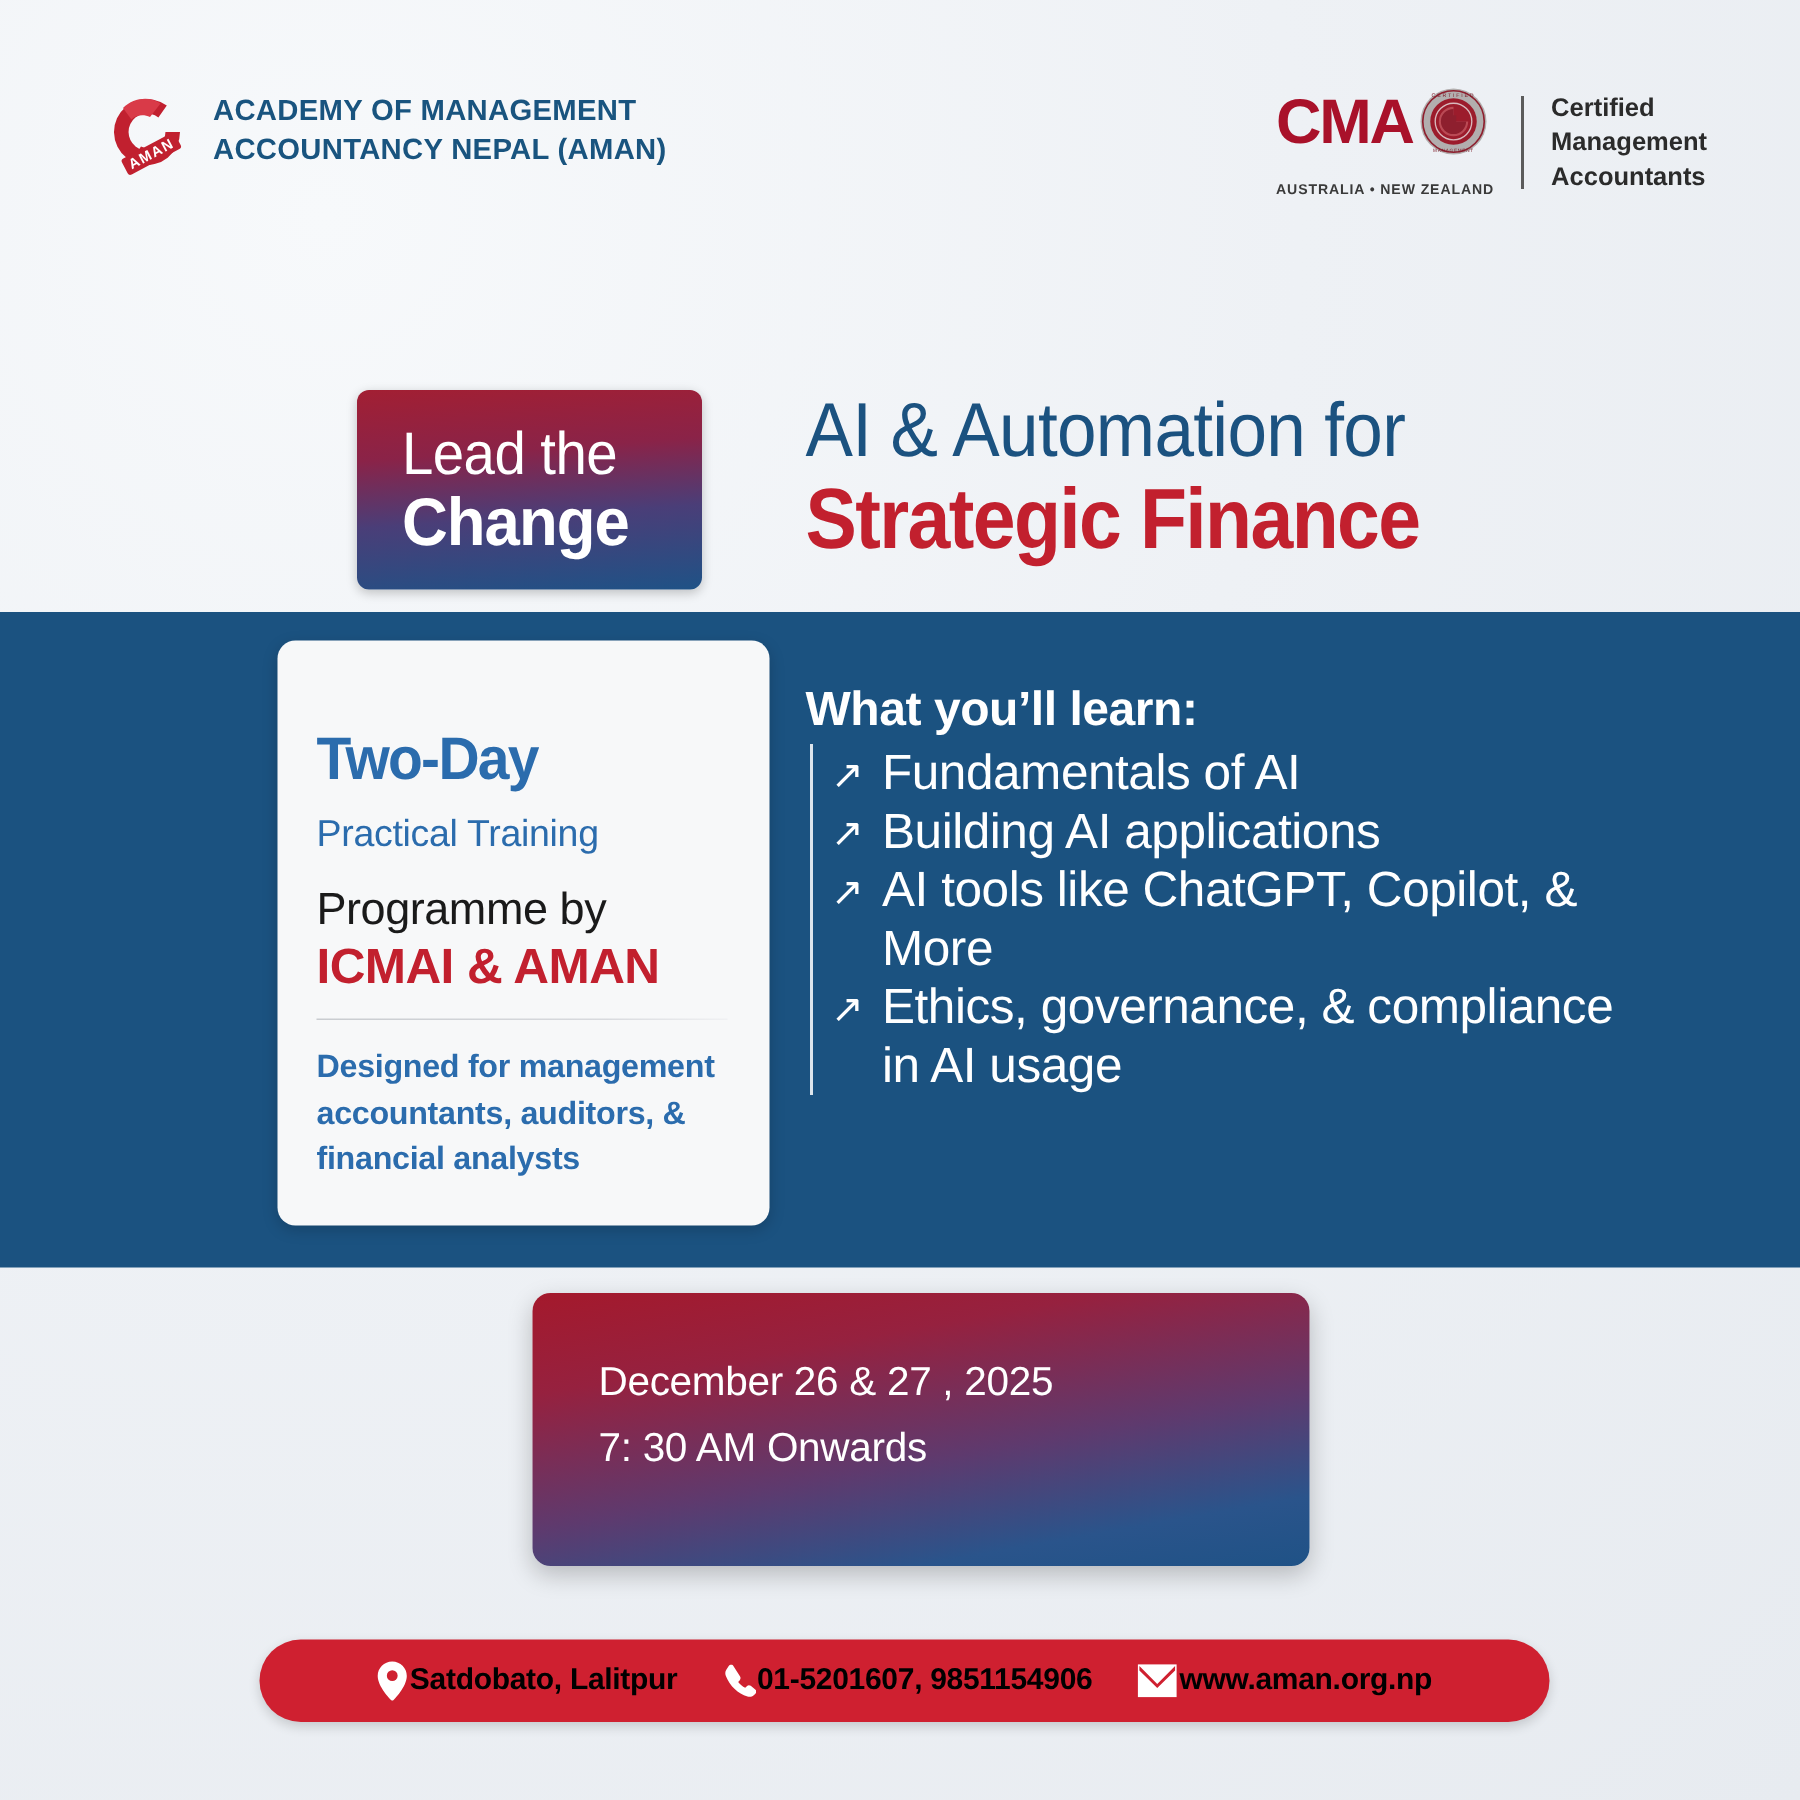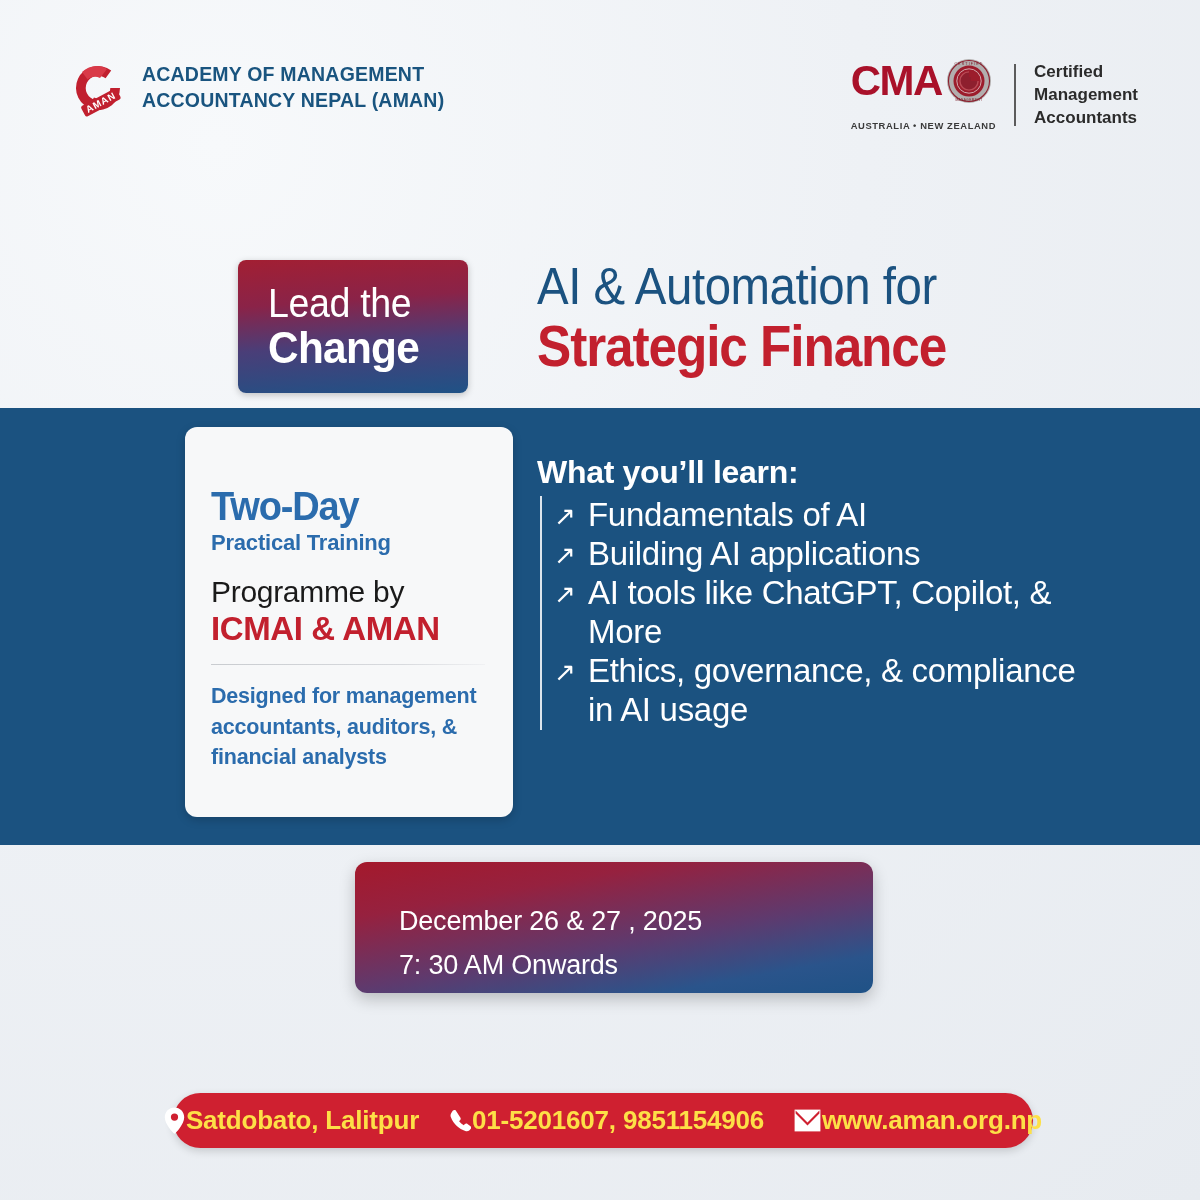--- a/index.html
+++ b/index.html
@@ -123,22 +123,22 @@
     border-radius:12px;
     box-shadow:0 3px 10px rgba(0,0,0,0.18);
     padding:59px 26px 0 26px;
   }
   #card-two-day {
     font-size:40px; font-weight:bold; color:#2b6cad;
     line-height:1.0; letter-spacing:-1.2px;
     transform:scaleX(0.95); transform-origin:left center;
   }
   #card-practical {
-    font-size:22px; font-weight:bold; color:#2b6cad;
-    line-height:1.05; margin-top:5px; letter-spacing:-0.2px;
+    font-size:25px; font-weight:normal; color:#2b6cad;
+    line-height:1.05; margin-top:17px; letter-spacing:-0.2px;
   }
   #card-programme {
     font-size:30px; font-weight:normal; color:#1a1a1a;
     line-height:1.05; margin-top:22px; letter-spacing:-0.3px;
   }
   #card-icmai {
     font-size:33px; font-weight:bold; color:#c2202e;
     line-height:1.05; margin-top:4px; letter-spacing:-0.4px;
   }
   #card-divider {
@@ -174,21 +174,21 @@
     flex:0 0 34px;
     font-size:26px; line-height:1.45;
     color:#ffffff;
     transform:translateY(2px);
   }
   .learn-text { flex:1 1 auto; }
 
   
   #date-box {
     position:absolute; left:355px; top:862px;
-    width:518px; height:131px;
+    width:518px; height:182px;
     border-radius:12px;
     background:linear-gradient(170deg,#a4192c 0%, #96213f 25%, #5e3a6e 58%, #2a548b 83%, #1f5286 100%);
     box-shadow:0 6px 16px rgba(0,0,0,0.22);
     padding:38px 0 0 44px;
     color:#ffffff;
   }
   #date-box div {
     font-size:27px; line-height:1.62; letter-spacing:-0.2px;
     white-space:nowrap;
   }
@@ -197,21 +197,21 @@
   #footer-bar {
     position:absolute; left:173px; top:1093px;
     width:860px; height:55px;
     background:#cf2030;
     border-radius:28px;
     box-shadow:0 3px 8px rgba(0,0,0,0.16);
     display:flex; align-items:center; justify-content:center; gap:30px;
   }
   .footer-item {
     display:flex; align-items:center; gap:1px;
-    color:#fde047; font-size:26px; font-weight:bold;
+    color:#000000; font-size:20px; font-weight:bold;
     letter-spacing:-0.2px; white-space:nowrap;
   }
   .footer-item svg { display:block; flex:0 0 auto; }
 </style>
 </head>
 <body>
 
 <div id="poster">
 
   <div id="header">

